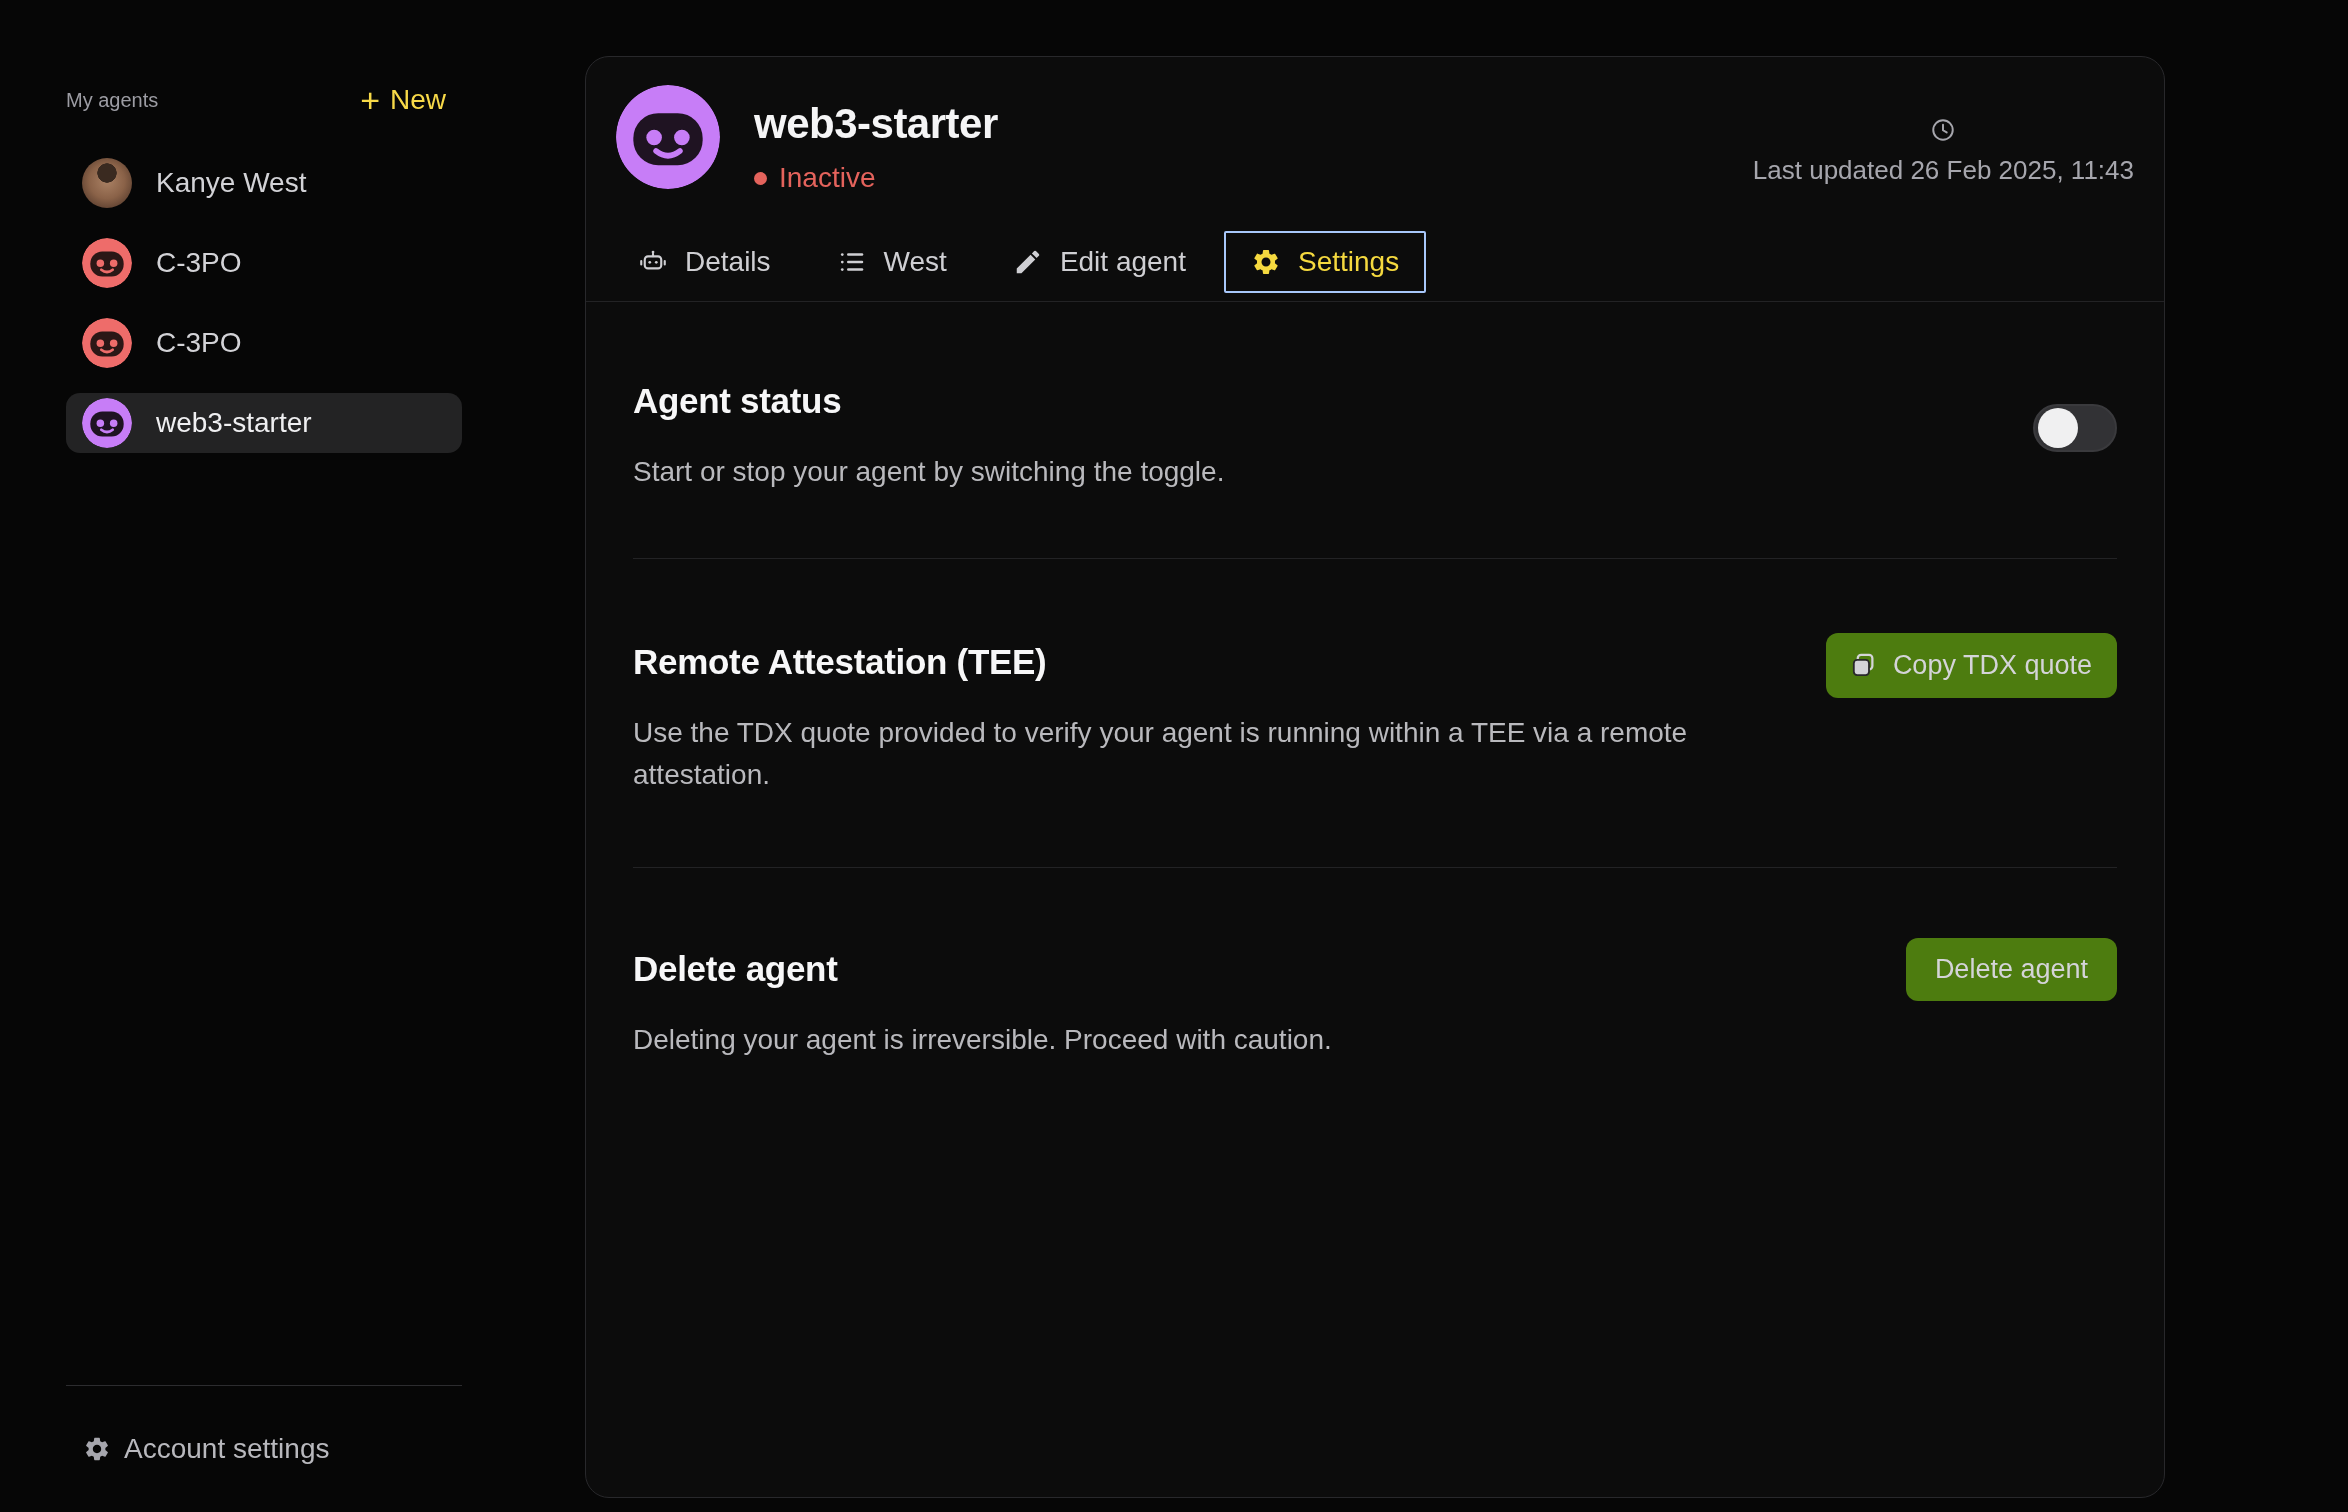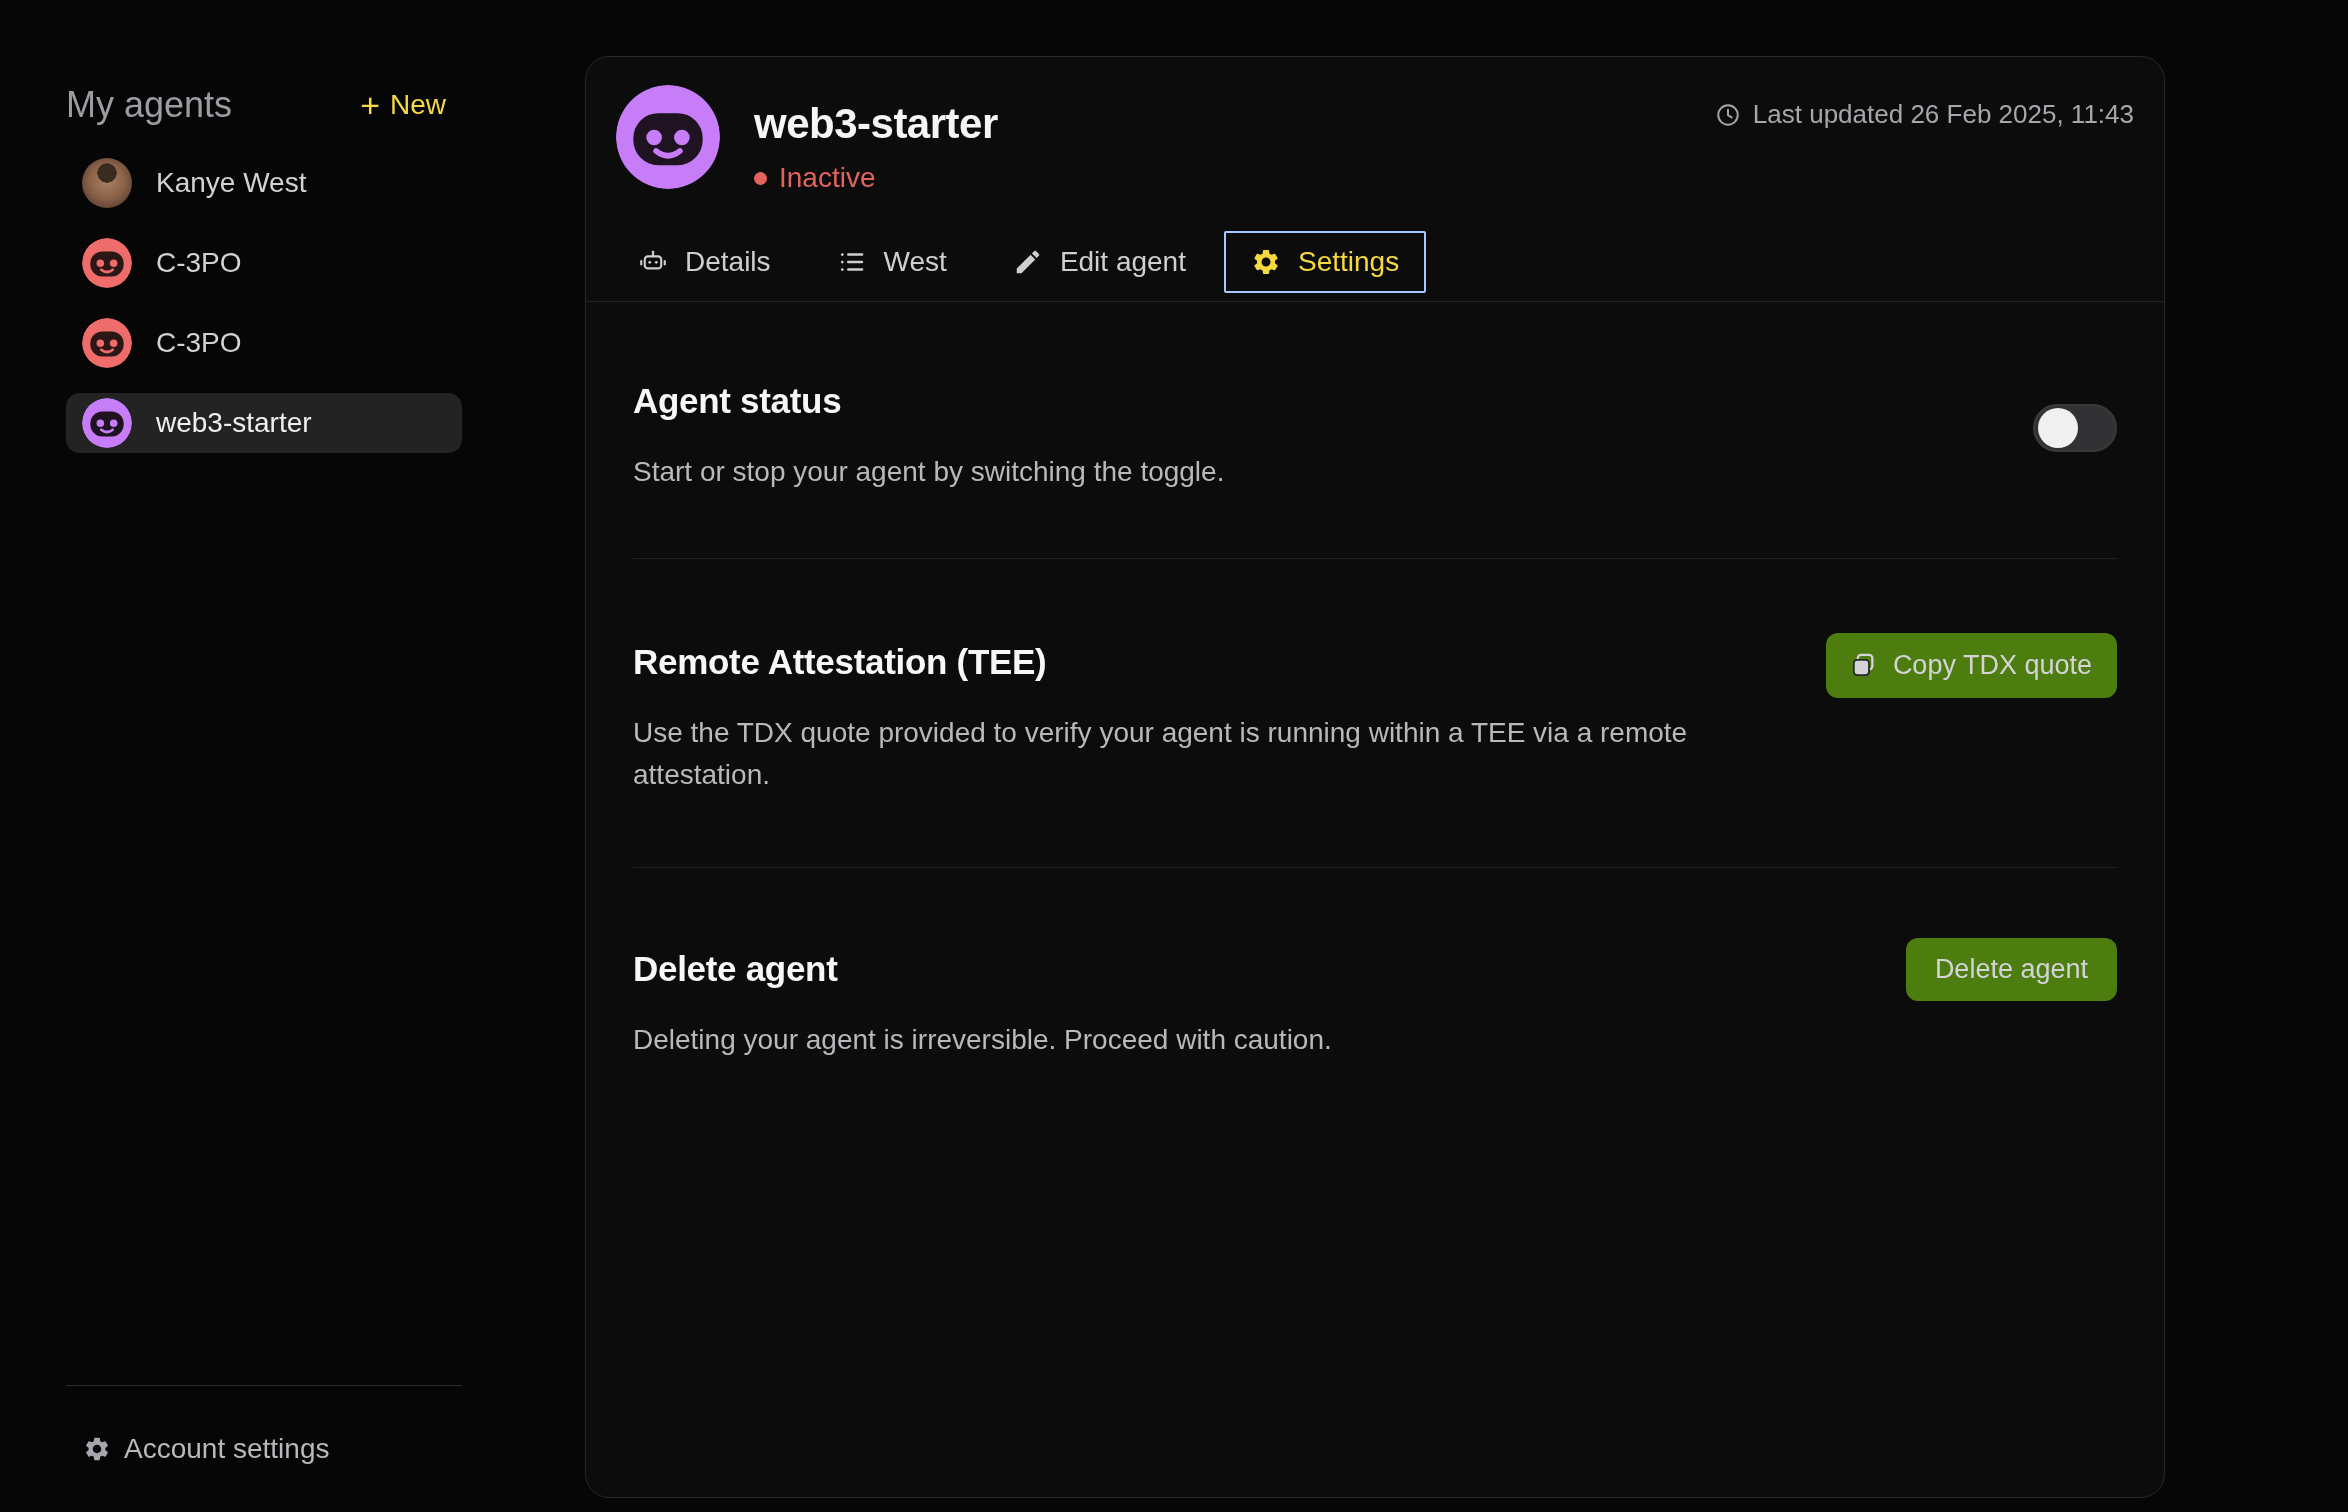--- a/index.html
+++ b/index.html
@@ -10,21 +10,21 @@
     color:#d2d2d6;
     overflow:hidden;
     position:relative;
   }
   
   .sidebar { position:absolute; left:0; top:0; width:585px; height:1512px; }
   .sidebar-header {
     position:absolute; left:66px; top:84px; width:380px;
     display:flex; align-items:center; justify-content:space-between;
   }
-  .sidebar-title { font-size:36px; color:#9c9ca3; }
+  .sidebar-title { font-size:20px; color:#9c9ca3; }
   .new-btn {
     display:flex; align-items:center; gap:10px;
     background:none; border:none; cursor:pointer;
     color:#f7d948; font-size:28px; font-family:inherit;
   }
   .new-btn .plus { font-size:34px; font-weight:300; line-height:22px; }
   .agent-list { position:absolute; left:44px; top:153px; width:418px; }
   .agent-row {
     display:flex; align-items:center; gap:24px;
     width:396px; height:60px; margin-left:22px; margin-bottom:20px;
@@ -59,21 +59,21 @@
     display:flex; justify-content:space-between; align-items:flex-start;
   }
   .header-left { display:flex; align-items:flex-start; gap:34px; }
   .big-avatar { width:104px; height:104px; border-radius:50%; overflow:hidden; }
   .big-avatar svg { display:block; width:100%; height:100%; }
   .title-block { padding-top:15px; }
   .agent-title { font-size:42px; font-weight:700; color:#f5f5f6; letter-spacing:-0.5px; }
   .status-row { margin-top:14px; display:flex; align-items:center; gap:12px; }
   .status-dot { width:13px; height:13px; border-radius:50%; background:#e4635c; }
   .status-text { font-size:28px; color:#e4635c; }
-  .last-updated { margin-top:14px; display:flex; align-items:center; gap:12px; color:#a6a6ad; font-size:26px; }
+  .last-updated { margin-top:32px; display:flex; align-items:center; gap:12px; color:#a6a6ad; font-size:26px;flex-direction:column; }
   .last-updated svg { width:26px; height:26px; }
 
   .tabs { position:absolute; left:52px; top:174px; height:62px; display:flex; align-items:center; }
   .tab {
     display:flex; align-items:center; gap:17px; margin-right:66px;
     background:none; border:none; cursor:pointer;
     font-family:inherit; font-size:28px; color:#cfcfd3;text-align:center;
   }
   .tab svg { width:30px; height:30px; }
   .tab.active {

